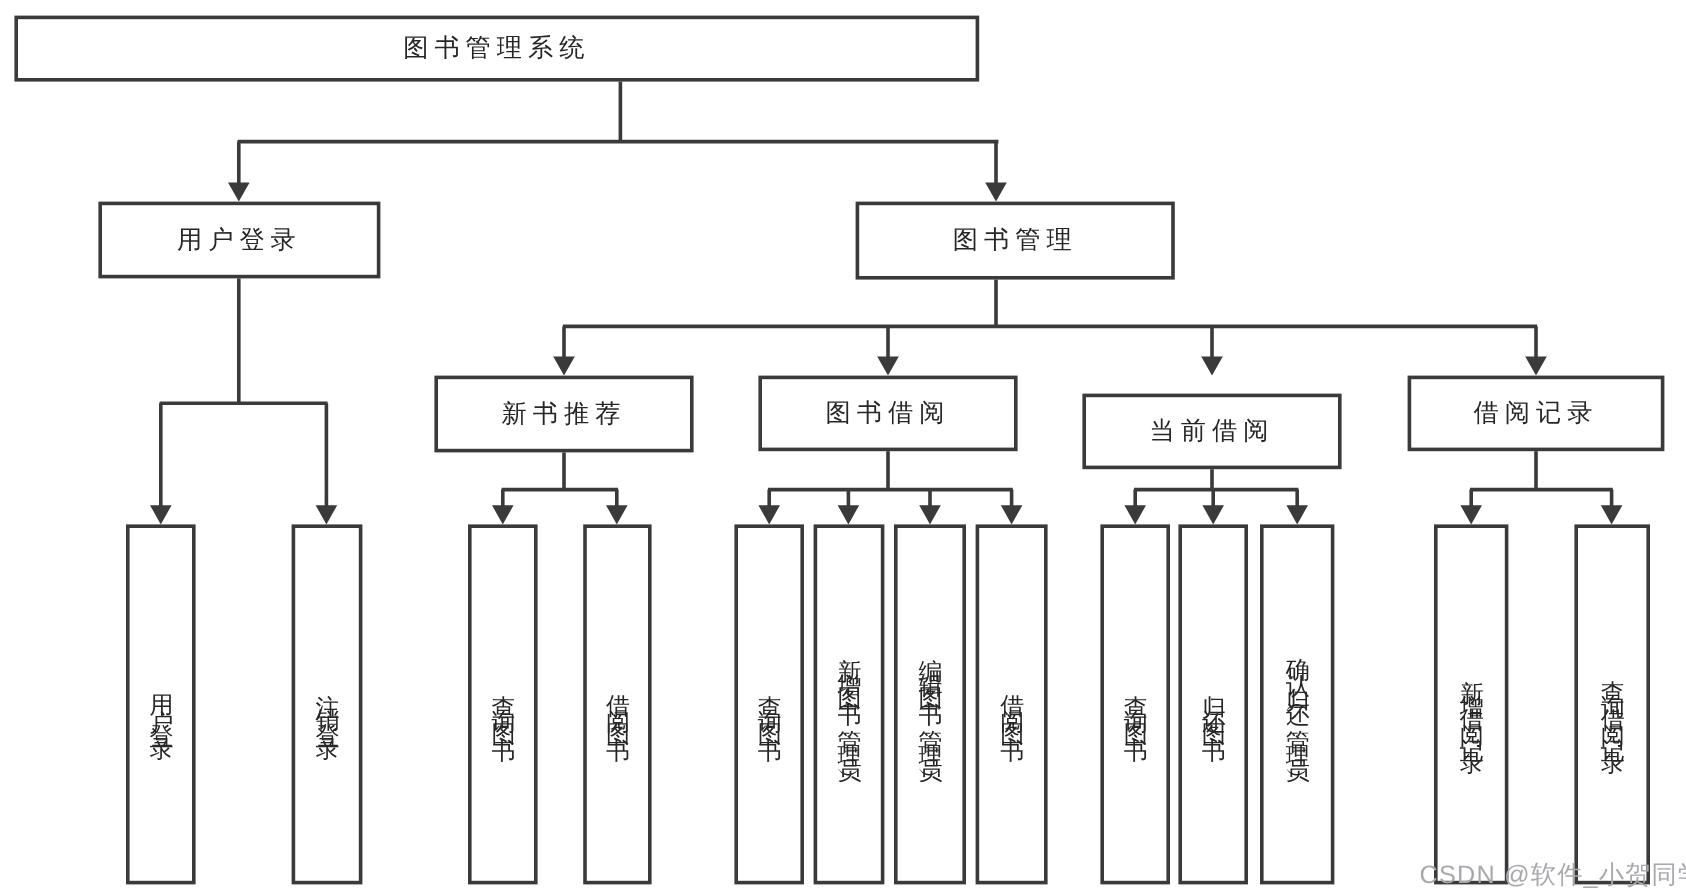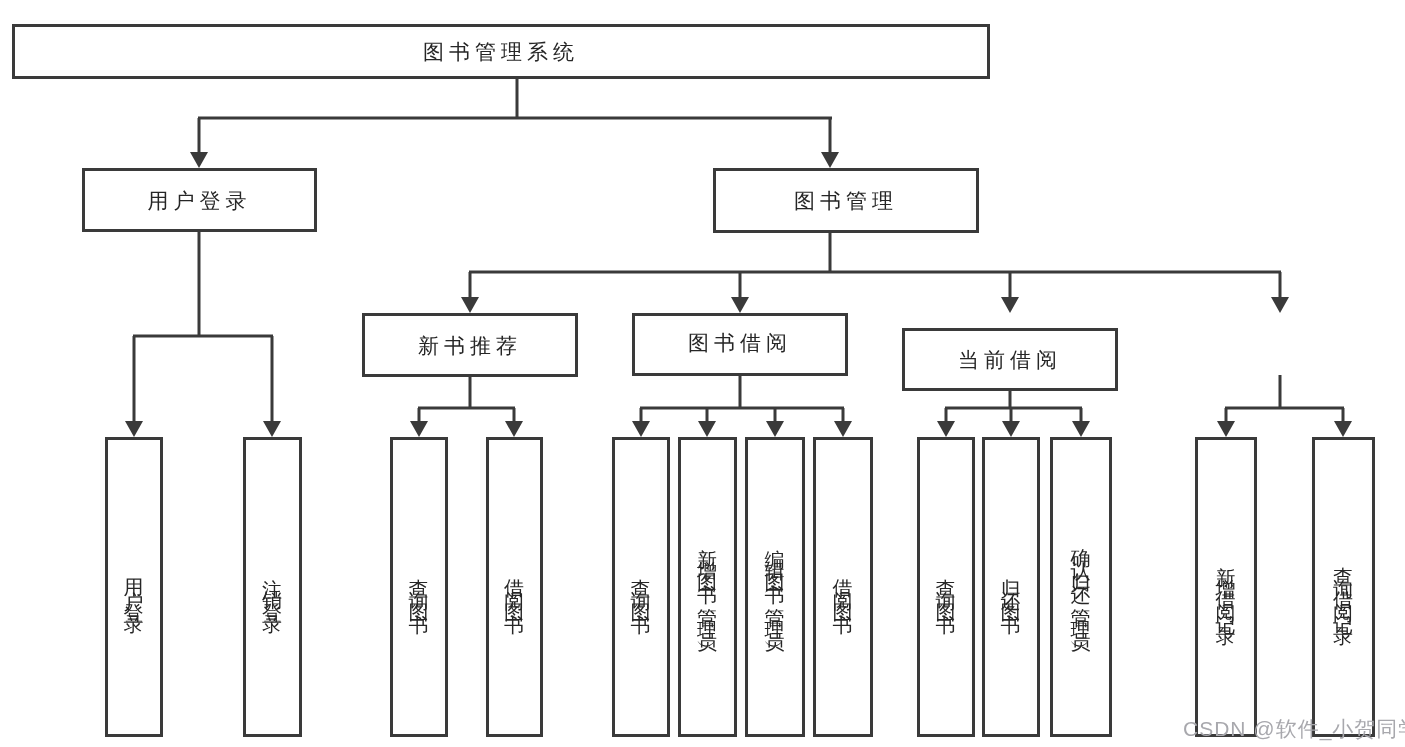--- a/index.html
+++ b/index.html
@@ -60,28 +60,29 @@
              M461 297 L479 297 L470 313 Z  M731 297 L749 297 L740 313 Z
              M1001 297 L1019 297 L1010 313 Z  M1271 297 L1289 297 L1280 313 Z
              M410 421 L428 421 L419 437 Z  M505 421 L523 421 L514 437 Z
              M632 421 L650 421 L641 437 Z  M698 421 L716 421 L707 437 Z
              M766 421 L784 421 L775 437 Z  M834 421 L852 421 L843 437 Z
              M937 421 L955 421 L946 437 Z  M1002 421 L1020 421 L1011 437 Z
              M1072 421 L1090 421 L1081 437 Z
              M1217 421 L1235 421 L1226 437 Z  M1334 421 L1352 421 L1343 437 Z"></path>
   </svg>
 
-  <div class="node" style="left:12px; top:24px; width:978px; height:55px;">图书管理系统</div>
+  <div class="node" style="left:12px; top:13px; width:804px; height:55px;">图书管理系统</div>
 
   <div class="node" style="left:82px; top:168px; width:235px; height:64px;">用户登录</div>
   <div class="node" style="left:713px; top:168px; width:266px; height:65px;">图书管理</div>
 
   <div class="node" style="left:362px; top:313px; width:216px; height:64px;">新书推荐</div>
-  <div class="node" style="left:632px; top:313px; width:216px; height:63px;font-family:Liberation Mono, monospace;">图书借阅</div>
+  <div class="node" style="left:632px; top:313px; width:216px; height:63px;">图书借阅</div>
   <div class="node" style="left:902px; top:313px; width:216px; height:63px;margin-top:15px;">当前借阅</div>
+  <div class="node" style="left:1173px; top:313px; width:214px; height:63px;">借阅记录</div>
 
   <div class="leaf" style="left:105px; width:58px;">
     <span class="vtext">用户登录</span>
   </div>
   <div class="leaf" style="left:243px; width:59px;">
     <span class="vtext">注销登录</span>
   </div>
 
   <div class="leaf" style="left:390px; width:58px;">
     <span class="vtext">查询图书</span>

